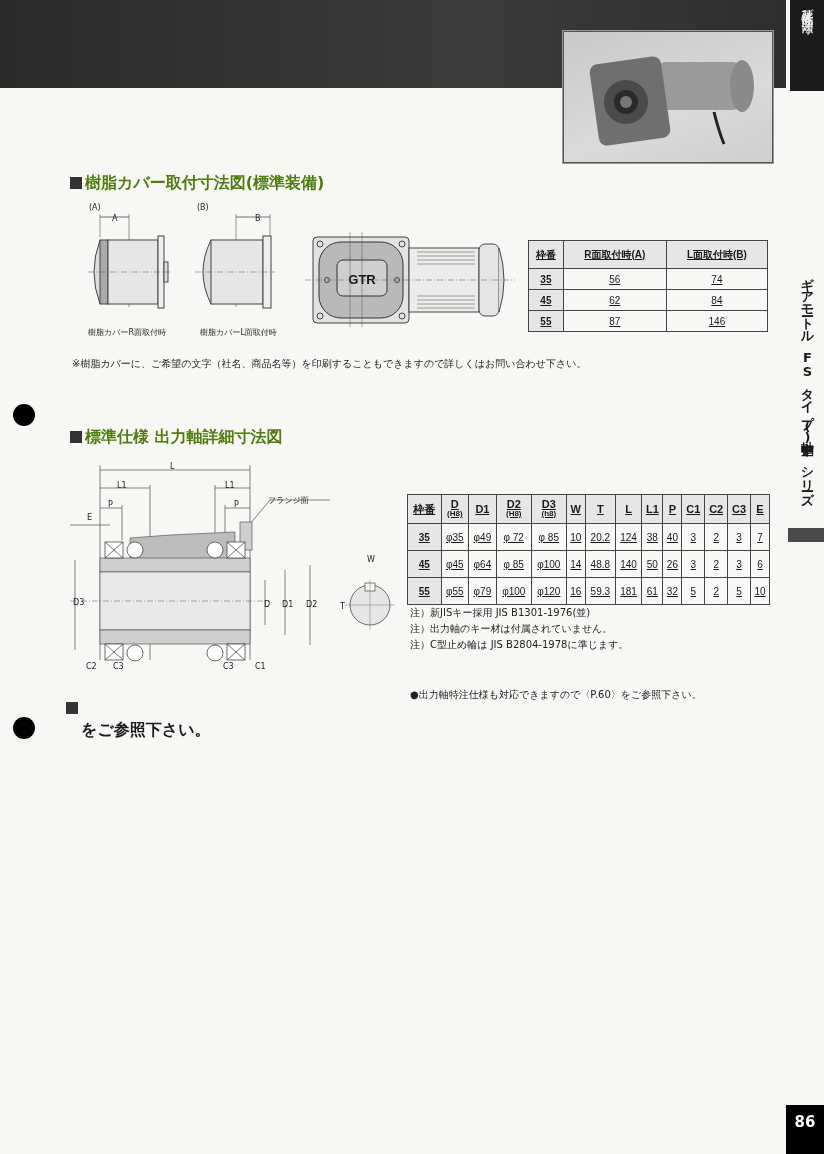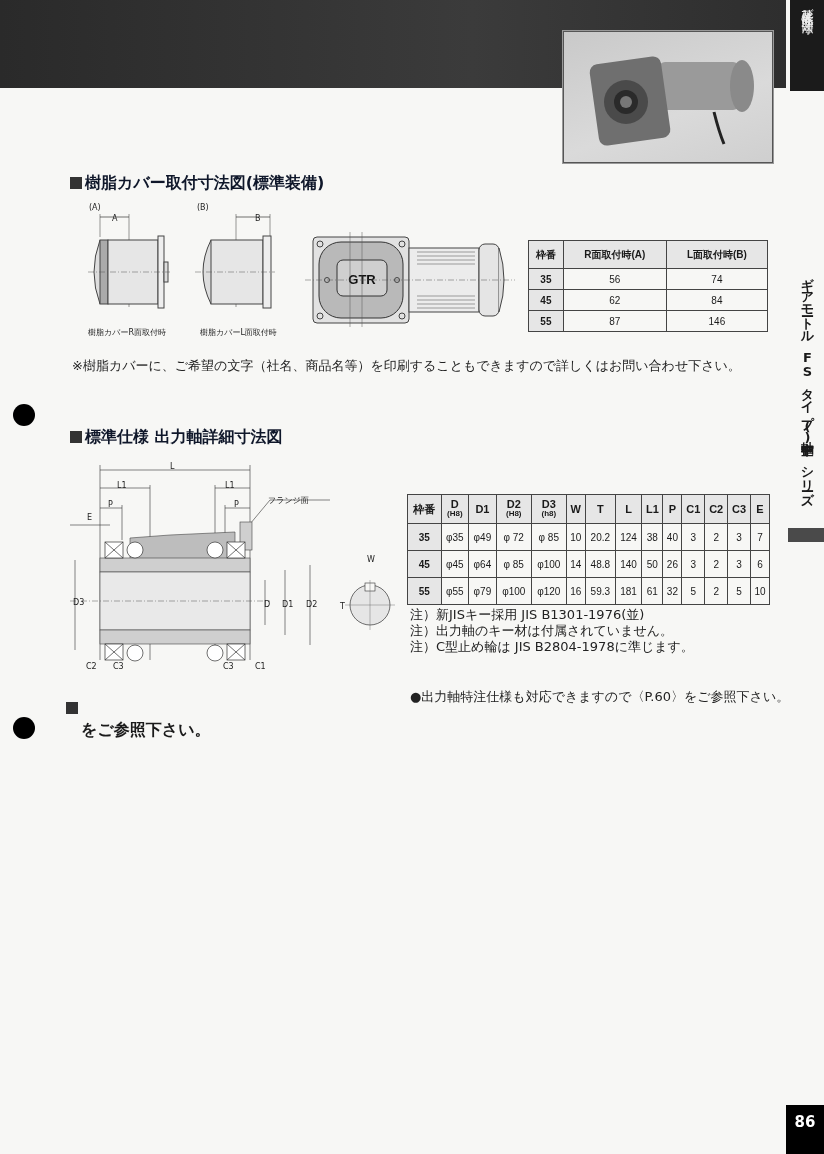--- a/index.html
+++ b/index.html
@@ -4,25 +4,25 @@
 <style>
   html,body{margin:0;padding:0;}
   body{width:824px;height:1154px;position:relative;background:#f7f7f5;font-family:"DejaVu Sans","Liberation Sans",sans-serif;color:#1a1a1a;overflow:hidden;}
   .hdr-band{position:absolute;left:0;top:0;width:786px;height:88px;background:linear-gradient(90deg,#2a2a2a 0%,#3b3b3b 60%,#2e2e2e 100%);}
   .photo{position:absolute;left:563px;top:31px;width:208px;height:130px;background:linear-gradient(160deg,#c9c9c9,#dadada 60%,#cfcfcf);border:1px solid #555;box-shadow:0 0 0 1px #999;}
   .side-tab-top{position:absolute;left:790px;top:0;width:34px;height:91px;background:#1b1b1b;color:#f0f0f0;font-size:12px;writing-mode:vertical-rl;text-orientation:upright;display:flex;align-items:center;justify-content:flex-start;padding-top:4px;box-sizing:border-box;letter-spacing:-1px;}
   .side-label{position:absolute;left:792px;top:268px;width:30px;height:265px;writing-mode:vertical-rl;text-orientation:upright;font-weight:bold;font-size:13px;letter-spacing:-1px;display:flex;align-items:center;justify-content:flex-start;}
   .side-bar{position:absolute;left:788px;top:528px;width:36px;height:14px;background:#4a4a4a;}
   .page-num{position:absolute;left:786px;top:1105px;width:38px;height:49px;background:#000;color:#fff;font-weight:bold;font-size:15px;display:flex;align-items:flex-start;justify-content:center;padding-top:8px;box-sizing:border-box;}
   .hole{position:absolute;left:13px;width:22px;height:22px;border-radius:50%;background:#000;}
-  .sec-title{position:absolute;font-weight:bold;font-size:16px;color:#0f172a;white-space:nowrap;}
+  .sec-title{position:absolute;font-weight:bold;font-size:16px;color:#4d7c0f;white-space:nowrap;}
   .sec-title .sq{display:inline-block;width:12px;height:12px;background:#333;margin-right:3px;vertical-align:-1px;}
   .small{position:absolute;font-size:8px;color:#222;white-space:nowrap;}
-  .note{position:absolute;font-size:13px;color:#222;white-space:nowrap;}
-  table{border-collapse:collapse;font-family:"Liberation Sans",sans-serif;}
+  .note{position:absolute;font-size:10px;color:#222;white-space:nowrap;}
+  table{border-collapse:collapse;font-family:"Liberation Sans",sans-serif;text-decoration:underline;}
   .t1{position:absolute;left:528px;top:240px;width:240px;font-size:10px;}
   .t1 td,.t1 th{border:1px solid #444;height:20px;text-align:center;padding:0;}
   .t1 th{background:#e6e6e6;font-weight:bold;height:27px;}
   .t1 td:first-child{background:#e6e6e6;font-weight:bold;}
   .t2{position:absolute;left:407px;top:494px;width:363px;font-size:10px;}
   .t2 td,.t2 th{border:1px solid #444;text-align:center;padding:0 1px;height:26px;}
   .t2 th{background:#e6e6e6;font-weight:bold;height:28px;font-size:11px;line-height:10px;}
   .t2 th small{font-size:8px;display:block;}
   .t2 td:first-child{background:#e6e6e6;font-weight:bold;}
   .drawing{position:absolute;}

